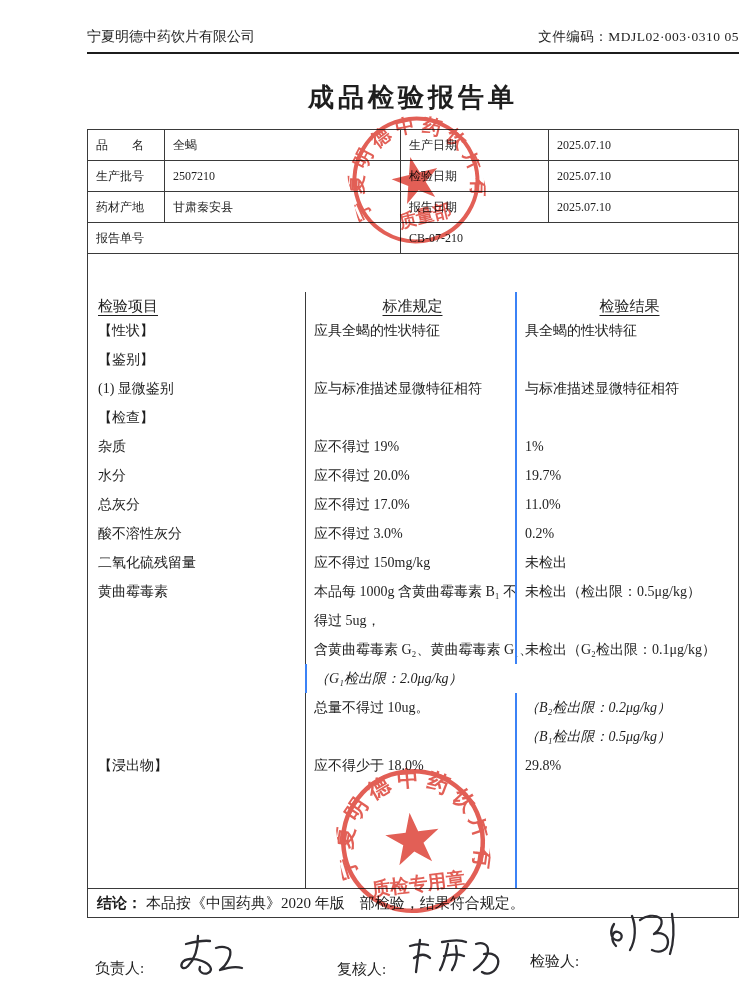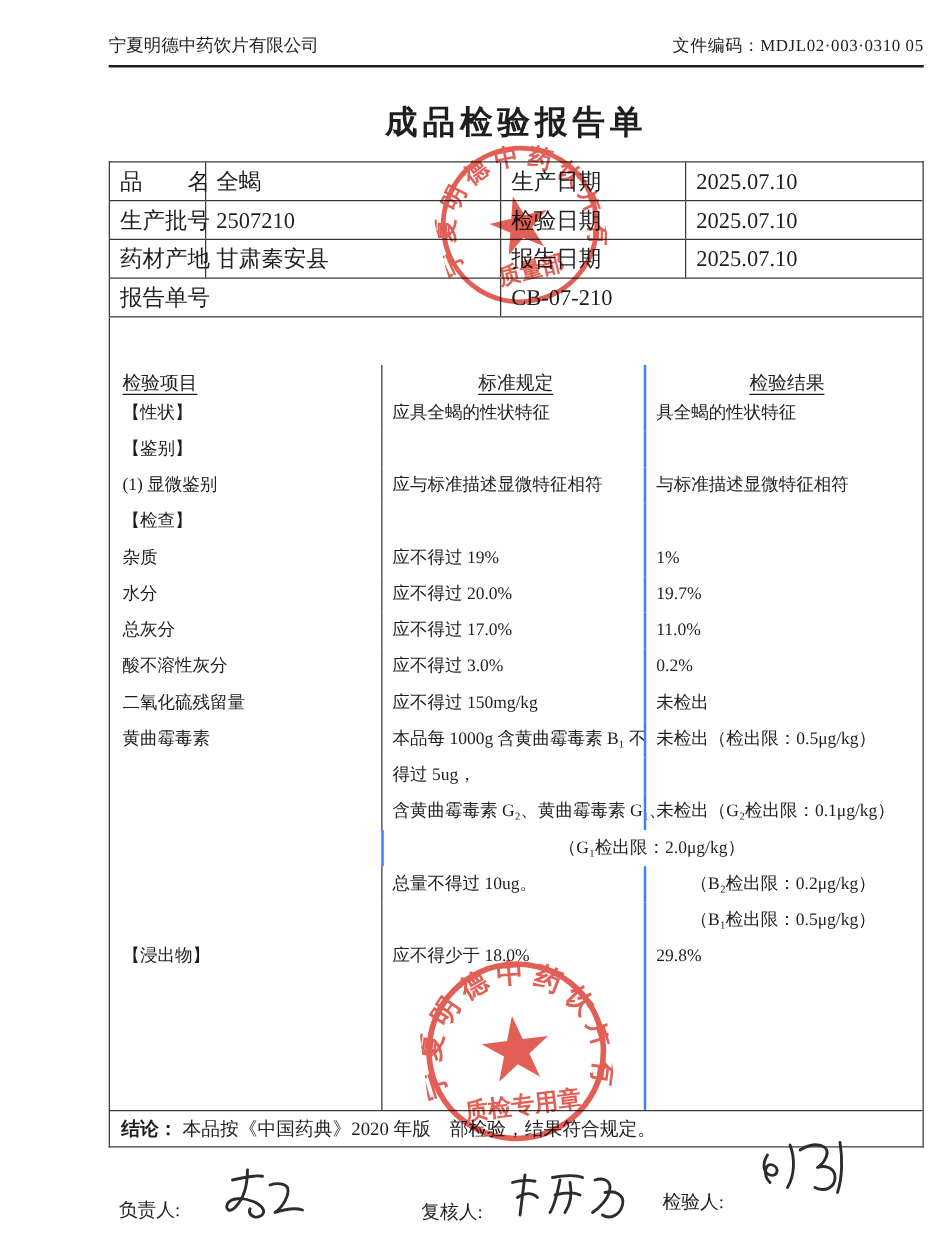--- a/index.html
+++ b/index.html
@@ -11,41 +11,41 @@
   .doc-header{display:flex;justify-content:space-between;align-items:flex-end;
               padding-top:28px;padding-bottom:6px;border-bottom:2px solid #1c1c1c;font-size:14px;}
   .doc-code{font-size:13.5px;letter-spacing:0.5px;}
 
   
   .title{text-align:center;font-size:26px;font-weight:bold;letter-spacing:4px;margin:26px 0 14px 0;}
 
   
   .info-table{border:1px solid #3a3a3a;border-bottom:none;}
   .info-row{display:flex;height:31px;border-bottom:1px solid #3a3a3a;box-sizing:border-box;}
-  .ic{display:flex;align-items:center;padding:0 8px;font-size:18px;box-sizing:border-box;white-space:nowrap;text-align:center;}
+  .ic{display:flex;align-items:center;padding:0 8px;font-size:12px;box-sizing:border-box;white-space:nowrap;text-align:center;}
   .ic.l1{width:77px;border-right:1px solid #3a3a3a;}
   .ic.v1{width:236px;border-right:1px solid #3a3a3a;}
   .ic.l2{width:148px;border-right:1px solid #3a3a3a;}
   .ic.v2{flex:1;}
   .ic.rl{width:313px;border-right:1px solid #3a3a3a;}
   .ic.rv{flex:1;}
 
   
   .main-table{border:1px solid #3a3a3a;}
   .mrow{display:flex;box-sizing:border-box;}
   .m1{width:217px;box-sizing:border-box;padding-left:10px;white-space:nowrap;}
   .m2{width:210px;box-sizing:border-box;border-left:1px solid #3a3a3a;padding-left:8px;white-space:nowrap;}
   .m3{flex:1;box-sizing:border-box;border-left:2px solid #3b82f6;padding-left:8px;white-space:nowrap;}
   .mhead{height:62px;align-items:flex-end;}
   .mhead .hc{font-size:15px;padding-top:5px;}
   .mhead .m2,.mhead .m3{text-align:center;padding-left:4px;font-family:Liberation Mono, monospace;}
   .mhead span{text-decoration:underline;text-underline-offset:4px;}
   .mline{height:29px;}
   .mline div{font-size:14px;line-height:29px;}
-  .r-right{text-align:center;padding-right:10px;}
+  .r-right{text-align:left;padding-right:10px;font-style:italic;}
   .mspacer{height:108px;}
   .conclusion{border-top:1px solid #3a3a3a;height:28px;display:flex;align-items:center;
               padding:0 9px;font-size:15px;white-space:nowrap;}
   .conclusion .clabel{font-weight:bold;margin-right:4px;}
 
   
   .signatures{position:relative;height:60px;margin-top:16px;font-size:15px;}
   .sig{position:absolute;top:18px;display:flex;align-items:center;white-space:nowrap;}
   .sig svg{margin-left:14px;margin-top:-20px;}
   .sig.s1{left:8px;} .sig.s2{left:250px;} .sig.s3{left:443px;}

